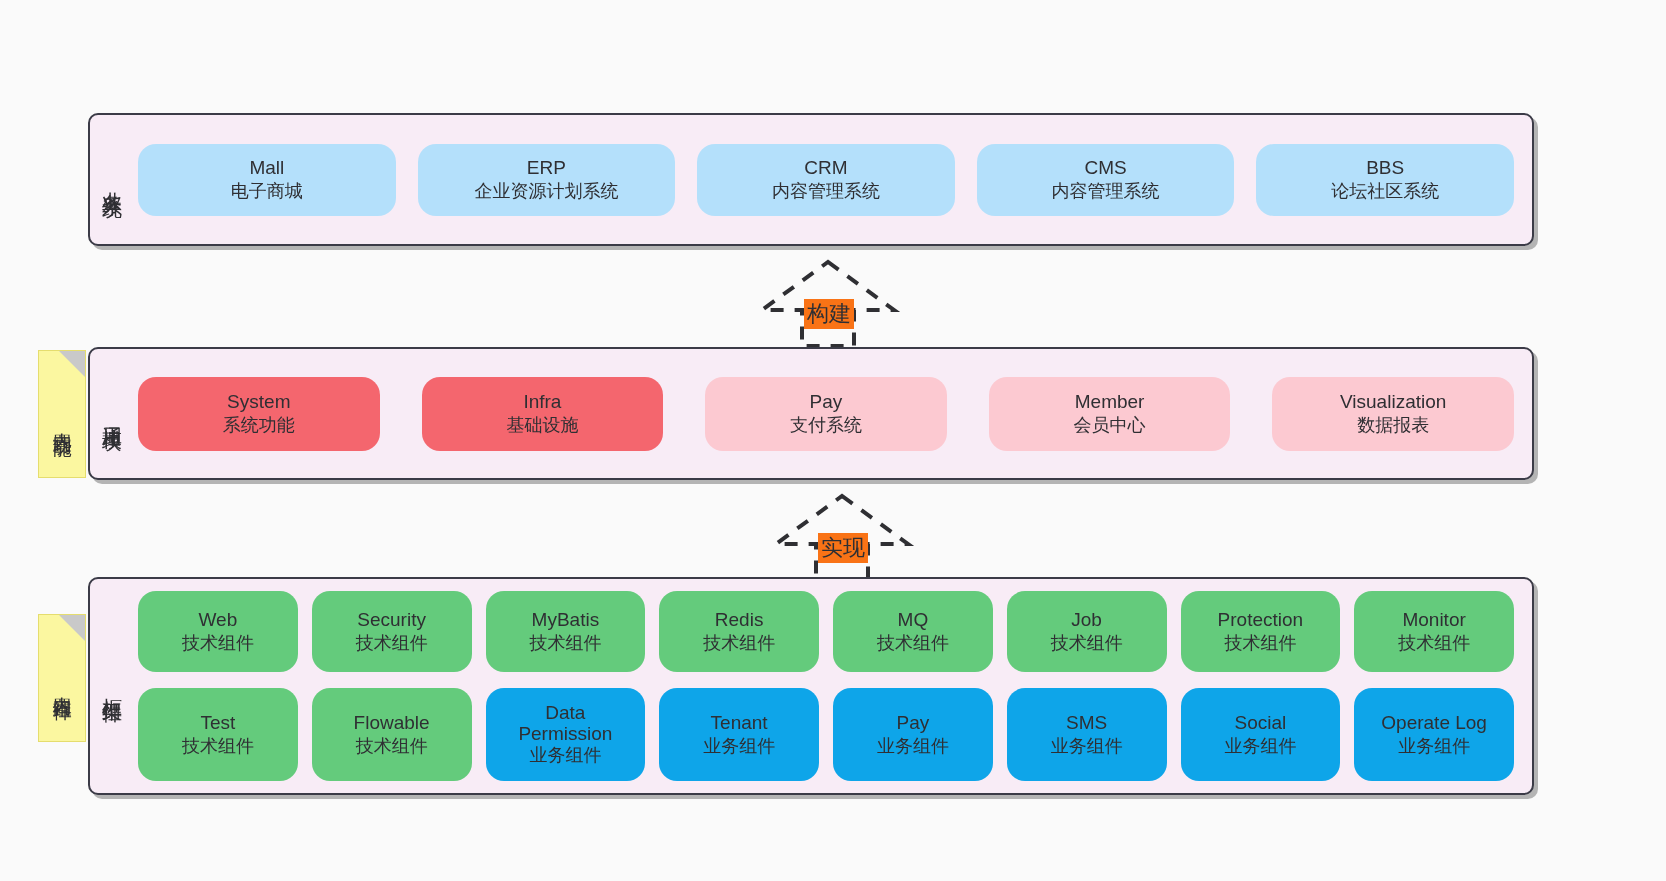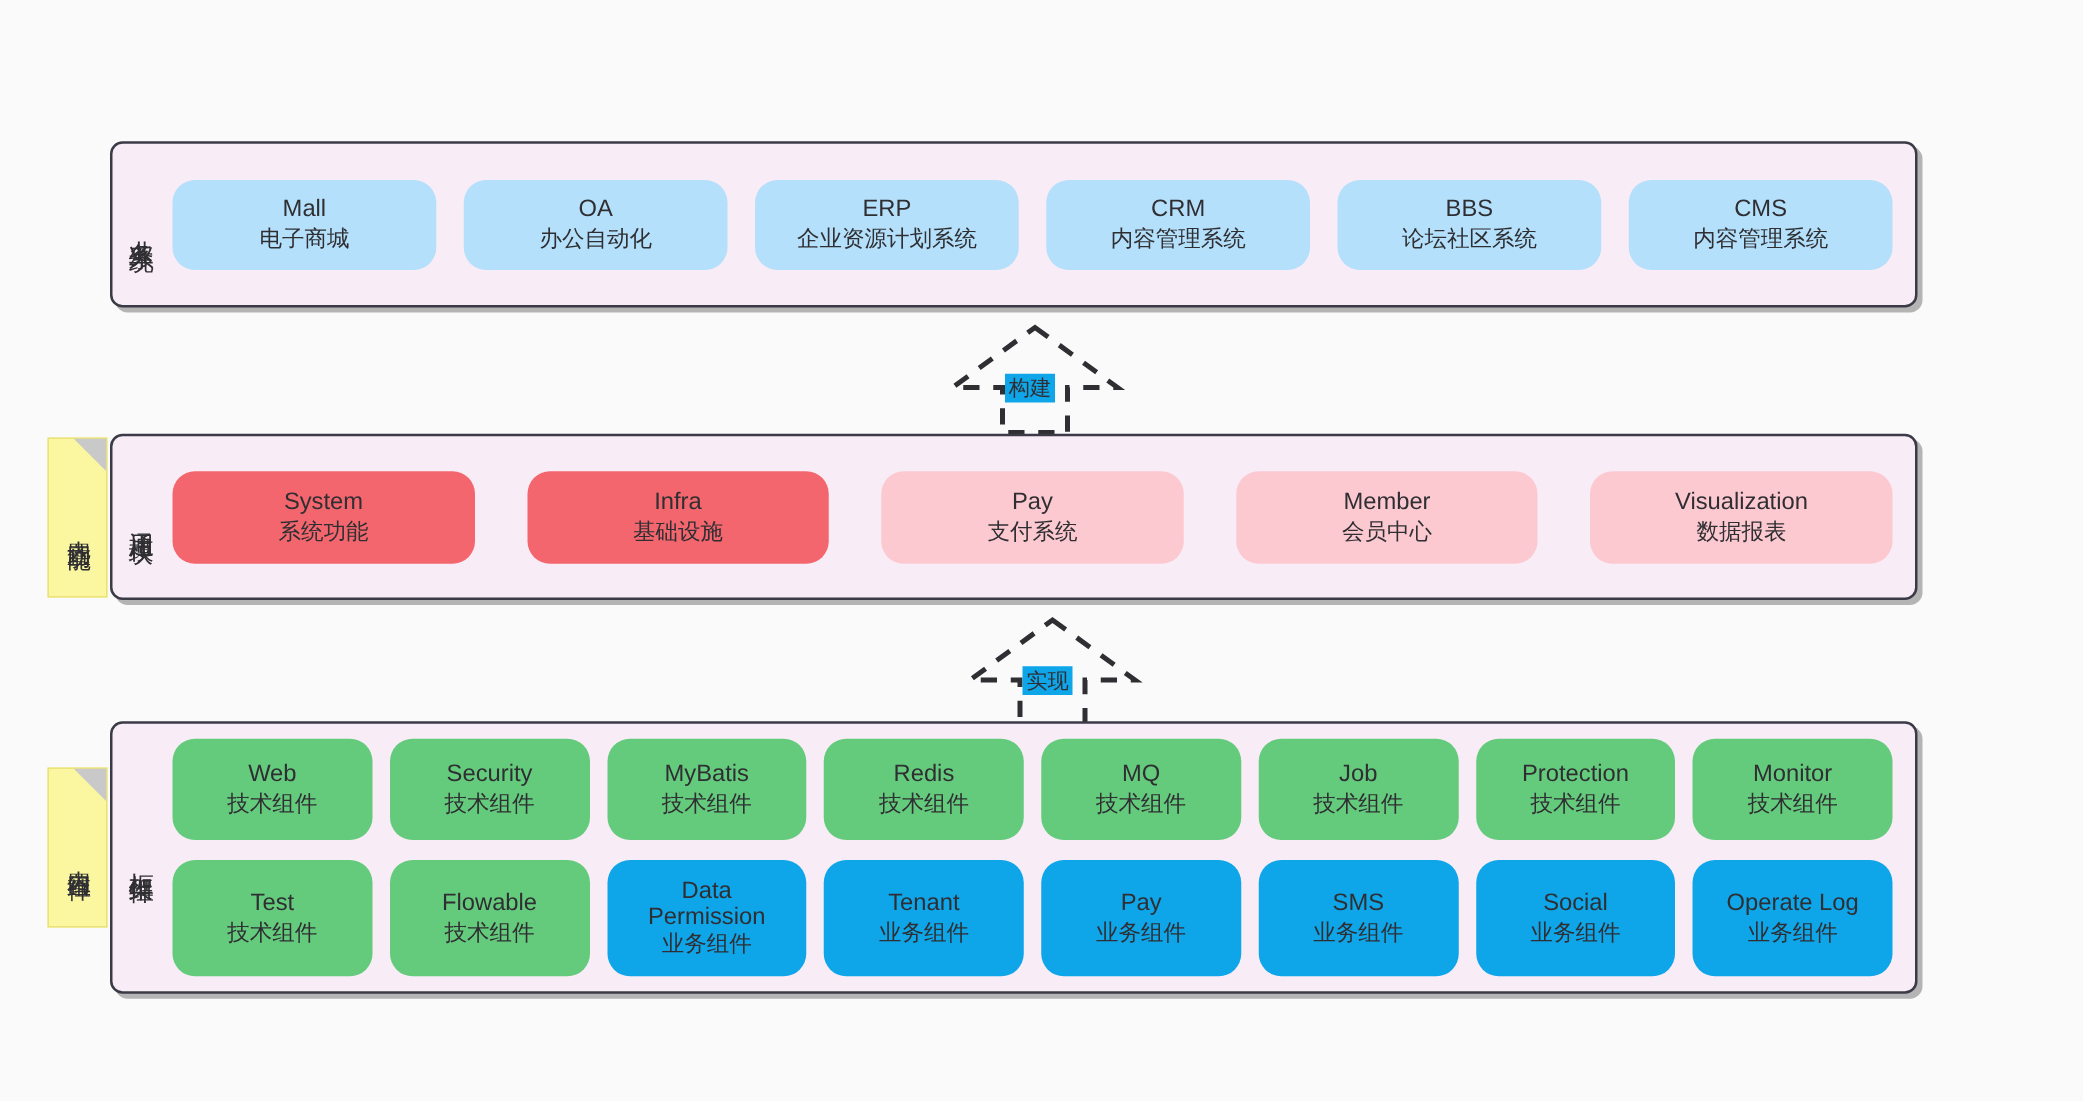--- a/index.html
+++ b/index.html
@@ -102,61 +102,57 @@
     width: 0; height: 0;
     border-top: 26px solid #c9c9c9;
     border-left: 26px solid transparent;
   }
 
   
   .arrow-wrap { position: absolute; }
   .arrow-wrap svg { display: block; overflow: visible; }
   .arrow-label {
     position: absolute;
-    font-size: 17px;
-    color: #2f2f33;
-    background: #0ea5e9;
+    font-size: 22px;
+    color: #2f2f33;
+    background: #f97316;
     padding: 0 3px;
     white-space: nowrap;
   }
 </style>
 </head>
 <body>
 
 <div id="canvas">
 
   <div class="layer" id="layer-business" style="left:88px; top:113px; width:1446px; height:133px;">
     <div class="layer-title">
       <span>业务系统</span>
     </div>
     <div class="layer-body">
       <div class="row" style="height:72px;">
         <div class="cell c-blue">
           <div class="t1">Mall</div>
           <div class="t2">电子商城</div>
         </div>
         <div class="cell c-blue">
-          <div class="t1">OA</div>
-          <div class="t2">办公自动化</div>
-        </div>
-        <div class="cell c-blue">
           <div class="t1">ERP</div>
           <div class="t2">企业资源计划系统</div>
         </div>
         <div class="cell c-blue">
           <div class="t1">CRM</div>
           <div class="t2">内容管理系统</div>
         </div>
         <div class="cell c-blue">
+          <div class="t1">CMS</div>
+          <div class="t2">内容管理系统</div>
+        </div>
+        <div class="cell c-blue">
           <div class="t1">BBS</div>
           <div class="t2">论坛社区系统</div>
-        </div>
-        <div class="cell c-blue">
-          <div class="t1">CMS</div>
-          <div class="t2">内容管理系统</div>
         </div>
       </div>
     </div>
   </div>
 
   <div class="arrow-wrap" style="left:758px; top:258px; width:140px; height:90px;">
     <svg width="140" height="90" viewBox="0 0 140 90">
       <path d="M 70 4 L 136 52 L 96 52 L 96 88 L 44 88 L 44 52 L 4 52 Z" fill="none" stroke="#2f2f33" stroke-width="4" stroke-dasharray="13,11" stroke-linejoin="miter"></path>
     </svg>
     <div class="arrow-label" style="left:46px; top:41px;">构建</div>

